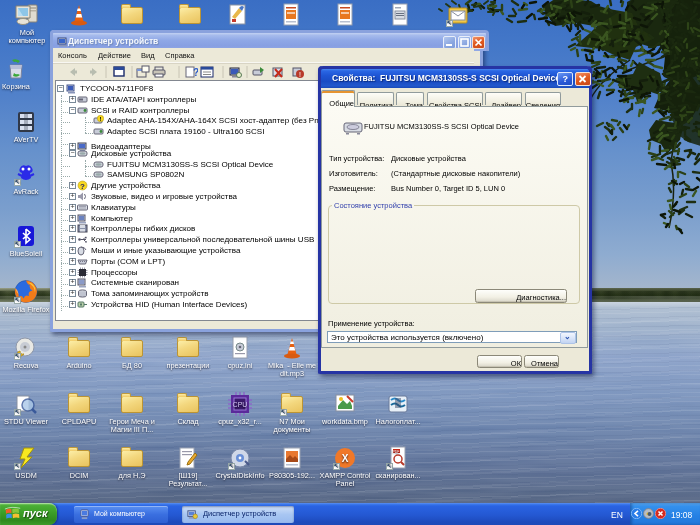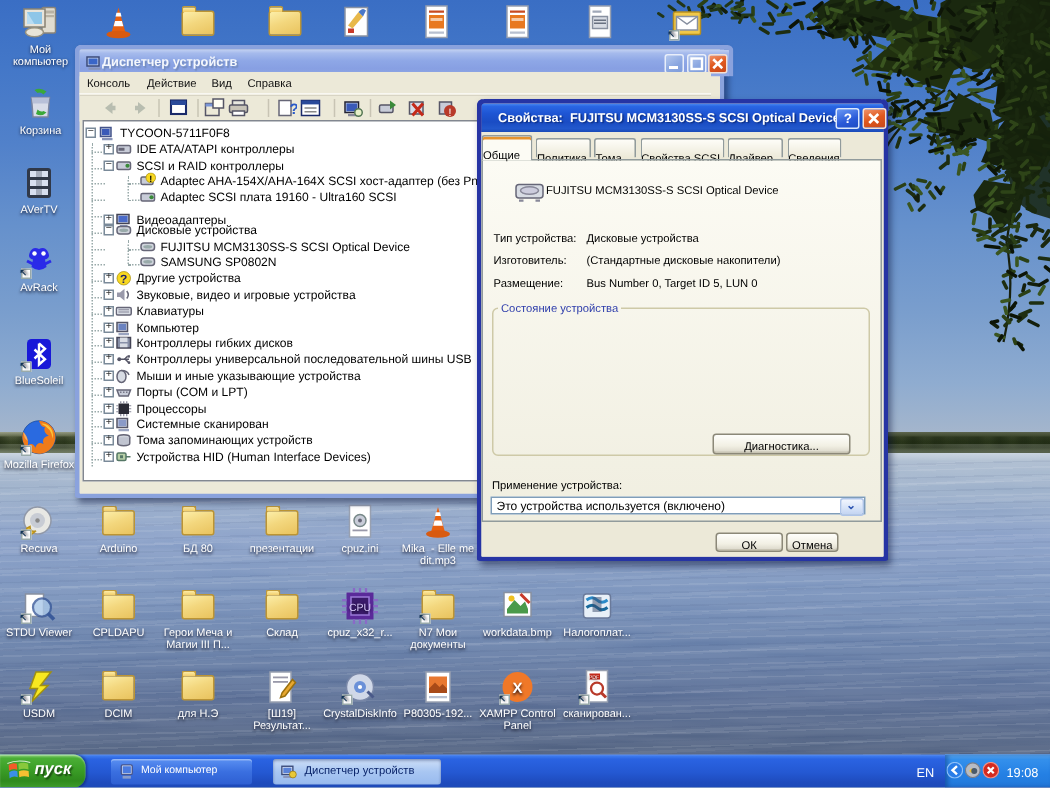--- a/index.html
+++ b/index.html
@@ -19,23 +19,23 @@
 .sc{position:absolute;left:0;bottom:0;width:7px;height:7px;background:#fff;border:1px solid #9aa;box-sizing:border-box}
 .sc:before{content:"\2197";position:absolute;left:0px;top:-2px;font-size:6px;color:#135;font-weight:bold;transform:rotate(-90deg)}
 
 .fold{position:absolute;left:1px;top:4px;width:22px;height:17px;background:linear-gradient(160deg,#fceea8 0%,#f3d77e 45%,#e9c35e 100%);border:1px solid #bb9434;border-radius:2px;box-sizing:border-box}
 .fold:before{content:"";position:absolute;left:-1px;top:-4px;width:10px;height:4px;background:linear-gradient(#fdeca6,#f0ca64);border:1px solid #c09a3c;border-bottom:none;border-radius:2px 2px 0 0;box-sizing:border-box}
 .dot{position:absolute}
 .pm{position:absolute;top:2px;width:7px;height:7px;background:#fff;border:1px solid #7a8a99;box-sizing:border-box;font-size:7px;line-height:4.5px;text-align:center;color:#333}
 .wbtn{position:absolute;top:3px;width:13px;height:13px;border-radius:2px;background:linear-gradient(145deg,#b4c8ee,#8aa6e0 60%,#7e9cda);border:1px solid #e8eefa;box-sizing:border-box}
 .wbtn svg{position:absolute;left:-1px;top:-1px}
 .wbtnr{background:linear-gradient(160deg,#f0926a,#e0581e 50%,#c8481a);border-color:#f4e0d4}
-.tab{position:absolute;top:4px;height:13px;box-sizing:border-box;border:1px solid #919b9c;border-bottom:none;border-radius:2px 2px 0 0;background:linear-gradient(180deg,#fefdf8,#ece9d8);text-align:left;padding-top:8px;font-size:7.5px}
+.tab{position:absolute;top:4px;height:13px;box-sizing:border-box;border:1px solid #919b9c;border-bottom:none;border-radius:2px 2px 0 0;background:linear-gradient(180deg,#fefdf8,#ece9d8);text-align:right;padding-top:8px;font-size:7.5px}
 .tabact{top:1.5px;height:17.2px;background:#fcfbf4;z-index:2;box-shadow:inset 0 2px 0 #e5932f}
-.xbtn{position:absolute;box-sizing:border-box;border:1px solid #8b8878;border-radius:2.5px;box-shadow:inset 0 -1px 0 #c8c4b4;background:linear-gradient(180deg,#fefefb 0%,#f2f0e4 60%,#e0ddd0 88%,#d6d2c2 100%);font-size:7.5px;text-align:center;padding-top:2.5px;color:#000}
+.xbtn{position:absolute;box-sizing:border-box;border:1px solid #8b8878;border-radius:2.5px;box-shadow:inset 0 -1px 0 #c8c4b4;background:linear-gradient(180deg,#fefefb 0%,#f2f0e4 60%,#e0ddd0 88%,#d6d2c2 100%);font-size:7.5px;text-align:right;padding-top:2.5px;color:#000}
 .sbtn{position:absolute;left:0;width:10px;height:10px;border-radius:2px;background:linear-gradient(180deg,#fdfefe,#d7e2f5 55%,#c0d4f0);border:1px solid #b4c8e8;box-sizing:border-box}
 
 #tb{position:absolute;left:0;top:503px;width:700px;height:22px;background:linear-gradient(180deg,#5e90ef 0%,#3a77ec 6%,#2a63e2 14%,#2458d2 55%,#1e4bbd 85%,#1d49b8 100%)}
 #start{position:absolute;left:0;top:0;width:57px;height:22px;border-radius:0 8px 8px 0;
  background:linear-gradient(180deg,#7fce6d 0%,#4aae35 12%,#3b9e27 45%,#2f8a1d 80%,#3d9c2a 100%);
  box-shadow:inset 0 1px 1px rgba(255,255,255,.4), 1px 0 2px rgba(0,0,40,.4);color:#fff;font-weight:bold;font-style:italic;font-size:11px}
 #start .t{position:absolute;left:23px;top:4px;text-shadow:1px 1px 1px rgba(0,0,0,.5)}
 .task{position:absolute;top:2.5px;height:17px;border-radius:2px;font-size:7px;color:#fff;box-sizing:border-box}
 #tray{position:absolute;left:630px;top:0;width:70px;height:22px;background:linear-gradient(180deg,#59a8f0 0%,#3490ec 15%,#2480e4 60%,#2278da 100%);box-shadow:inset 2px 0 3px rgba(0,20,80,.35);color:#fff;font-size:7.5px}
 </style></head>
@@ -166,21 +166,21 @@
         <div class="ig">
           <svg width="24" height="24" viewBox="0 0 24 24">
             <rect x="3" y="5" width="18" height="15" rx="1" fill="#f0c84a" stroke="#b89020"></rect>
             <rect x="5" y="8" width="14" height="9" fill="#fff" stroke="#8890a0"></rect>
             <path d="M5 8 L12 13 L19 8" stroke="#8890a0" fill="none"></path>
           </svg>
           <span class="sc"></span>
         </div>
         <div style=""></div>
       </div>
-      <div class="dico" style="left:12px;top:57px;width:30px">
+      <div class="dico" style="left:1px;top:57px;width:30px">
         <div class="ig">
           <svg width="24" height="24" viewBox="0 0 24 24">
             <path d="M6 8 L18 8 L17 21 L7 21 Z" fill="#d8dce8" stroke="#7a84a0"></path>
             <path d="M6 8 L18 8 L17 12 L7 12 Z" fill="#b8c0d8"></path>
             <path d="M8 3 Q12 1 16 4 L14 6 Q12 4 10 5 Z" fill="#3aa83a"></path>
             <path d="M16 18 Q13 21 9 19 L10 16 Q12 18 14 17 Z" fill="#3aa83a"></path>
           </svg>
         </div>
         <div style="">Корзина</div>
       </div>

